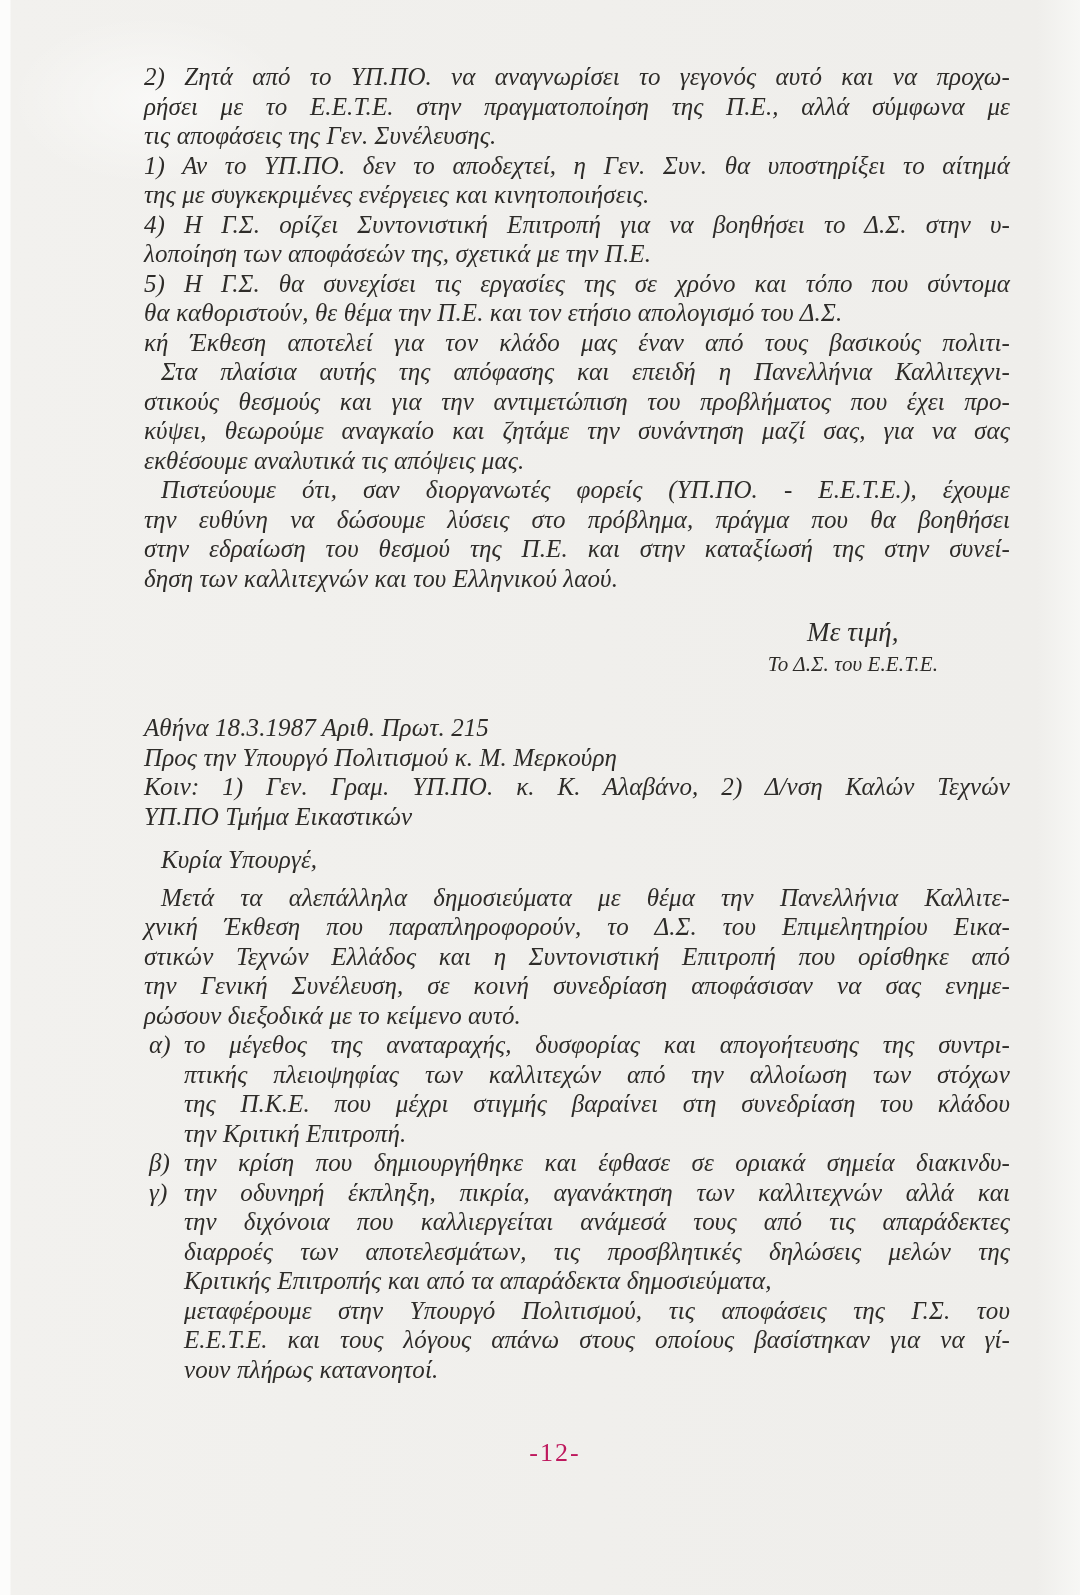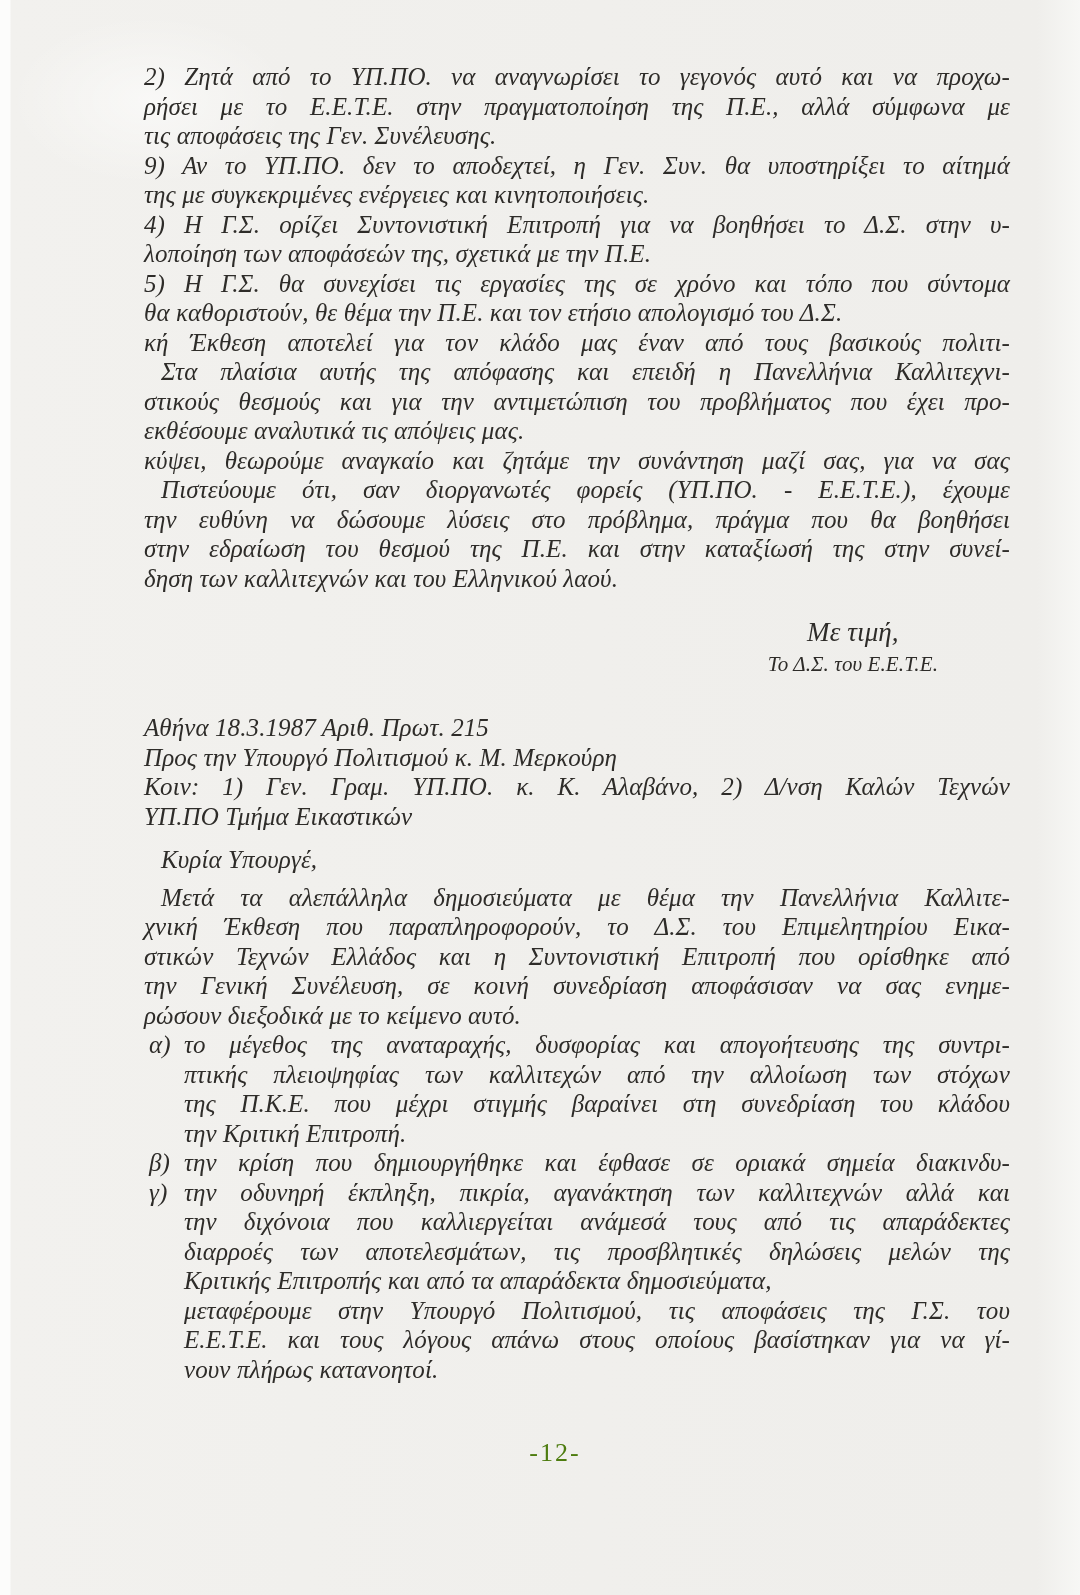--- a/index.html
+++ b/index.html
@@ -42,54 +42,54 @@
   .signoff{width:fit-content;text-align:center;}
   .salute{font-size:27px;line-height:34px;}
   .signer{font-size:21px;line-height:30px;}
   section[data-name="block-signoff"]{margin:22px 72px 0 auto;}
   section[data-name="block-reference"]{margin-top:34px;}
   section[data-name="block-salutation"]{margin-top:14px;}
   section[data-name="block-paragraph-meta"]{margin-top:8px;}
   .pageno{
     position:absolute;left:0;right:0;top:1438px;
     text-align:center;text-indent:30px;
-    color:#4d7c0f;
+    color:#be185d;
     font-style:normal;
     font-size:26px;letter-spacing:2px;
   }
 </style>
 </head>
 <body data-name="scanned-letter-page">
 
 <div class="paper" data-name="paper-sheet"></div>
 
 <main class="letter" id="letter" data-name="letter-body">
     <section class="block plain" data-name="block-item-2">
       <div class="line just" data-name="text-line">2) Ζητά από το ΥΠ.ΠΟ. να αναγνωρίσει το γεγονός αυτό και να προχω-</div>
       <div class="line just" data-name="text-line">ρήσει με το Ε.Ε.Τ.Ε. στην πραγματοποίηση της Π.Ε., αλλά σύμφωνα με</div>
       <div class="line" data-name="text-line">τις αποφάσεις της Γεν. Συνέλευσης.</div>
     </section>
     <section class="block plain" data-name="block-item-3">
-      <div class="line just" data-name="text-line">9) Αν το ΥΠ.ΠΟ. δεν το αποδεχτεί, η Γεν. Συν. θα υποστηρίξει το αίτημά</div>
+      <div class="line just" data-name="text-line">1) Αν το ΥΠ.ΠΟ. δεν το αποδεχτεί, η Γεν. Συν. θα υποστηρίξει το αίτημά</div>
       <div class="line" data-name="text-line">της με συγκεκριμένες ενέργειες και κινητοποιήσεις.</div>
     </section>
     <section class="block plain" data-name="block-item-4">
       <div class="line just" data-name="text-line">4) Η Γ.Σ. ορίζει Συντονιστική Επιτροπή για να βοηθήσει το Δ.Σ. στην υ-</div>
       <div class="line" data-name="text-line">λοποίηση των αποφάσεών της, σχετικά με την Π.Ε.</div>
     </section>
     <section class="block plain" data-name="block-item-5">
       <div class="line just" data-name="text-line">5) Η Γ.Σ. θα συνεχίσει τις εργασίες της σε χρόνο και τόπο που σύντομα</div>
       <div class="line" data-name="text-line">θα καθοριστούν, θε θέμα την Π.Ε. και τον ετήσιο απολογισμό του Δ.Σ.</div>
     </section>
     <section class="block indent" data-name="block-paragraph-plaisia">
       <div class="line just" data-name="text-line">κή Έκθεση αποτελεί για τον κλάδο μας έναν από τους βασικούς πολιτι-</div>
       <div class="line just find" data-name="text-line">Στα πλαίσια αυτής της απόφασης και επειδή η Πανελλήνια Καλλιτεχνι-</div>
       <div class="line just" data-name="text-line">στικούς θεσμούς και για την αντιμετώπιση του προβλήματος που έχει προ-</div>
+      <div class="line just" data-name="text-line">κύψει, θεωρούμε αναγκαίο και ζητάμε την συνάντηση μαζί σας, για να σας</div>
       <div class="line" data-name="text-line">εκθέσουμε αναλυτικά τις απόψεις μας.</div>
-      <div class="line just" data-name="text-line">κύψει, θεωρούμε αναγκαίο και ζητάμε την συνάντηση μαζί σας, για να σας</div>
     </section>
     <section class="block indent" data-name="block-paragraph-pisteyoume">
       <div class="line just find" data-name="text-line">Πιστεύουμε ότι, σαν διοργανωτές φορείς (ΥΠ.ΠΟ. - Ε.Ε.Τ.Ε.), έχουμε</div>
       <div class="line just" data-name="text-line">την ευθύνη να δώσουμε λύσεις στο πρόβλημα, πράγμα που θα βοηθήσει</div>
       <div class="line just" data-name="text-line">στην εδραίωση του θεσμού της Π.Ε. και στην καταξίωσή της στην συνεί-</div>
       <div class="line" data-name="text-line">δηση των καλλιτεχνών και του Ελληνικού λαού.</div>
     </section>
     <section class="block signoff" data-name="block-signoff">
       <div class="line salute" data-name="closing-salute">Με τιμή,</div>
       <div class="line signer" data-name="signer-line">Το Δ.Σ. του Ε.Ε.Τ.Ε.</div>

